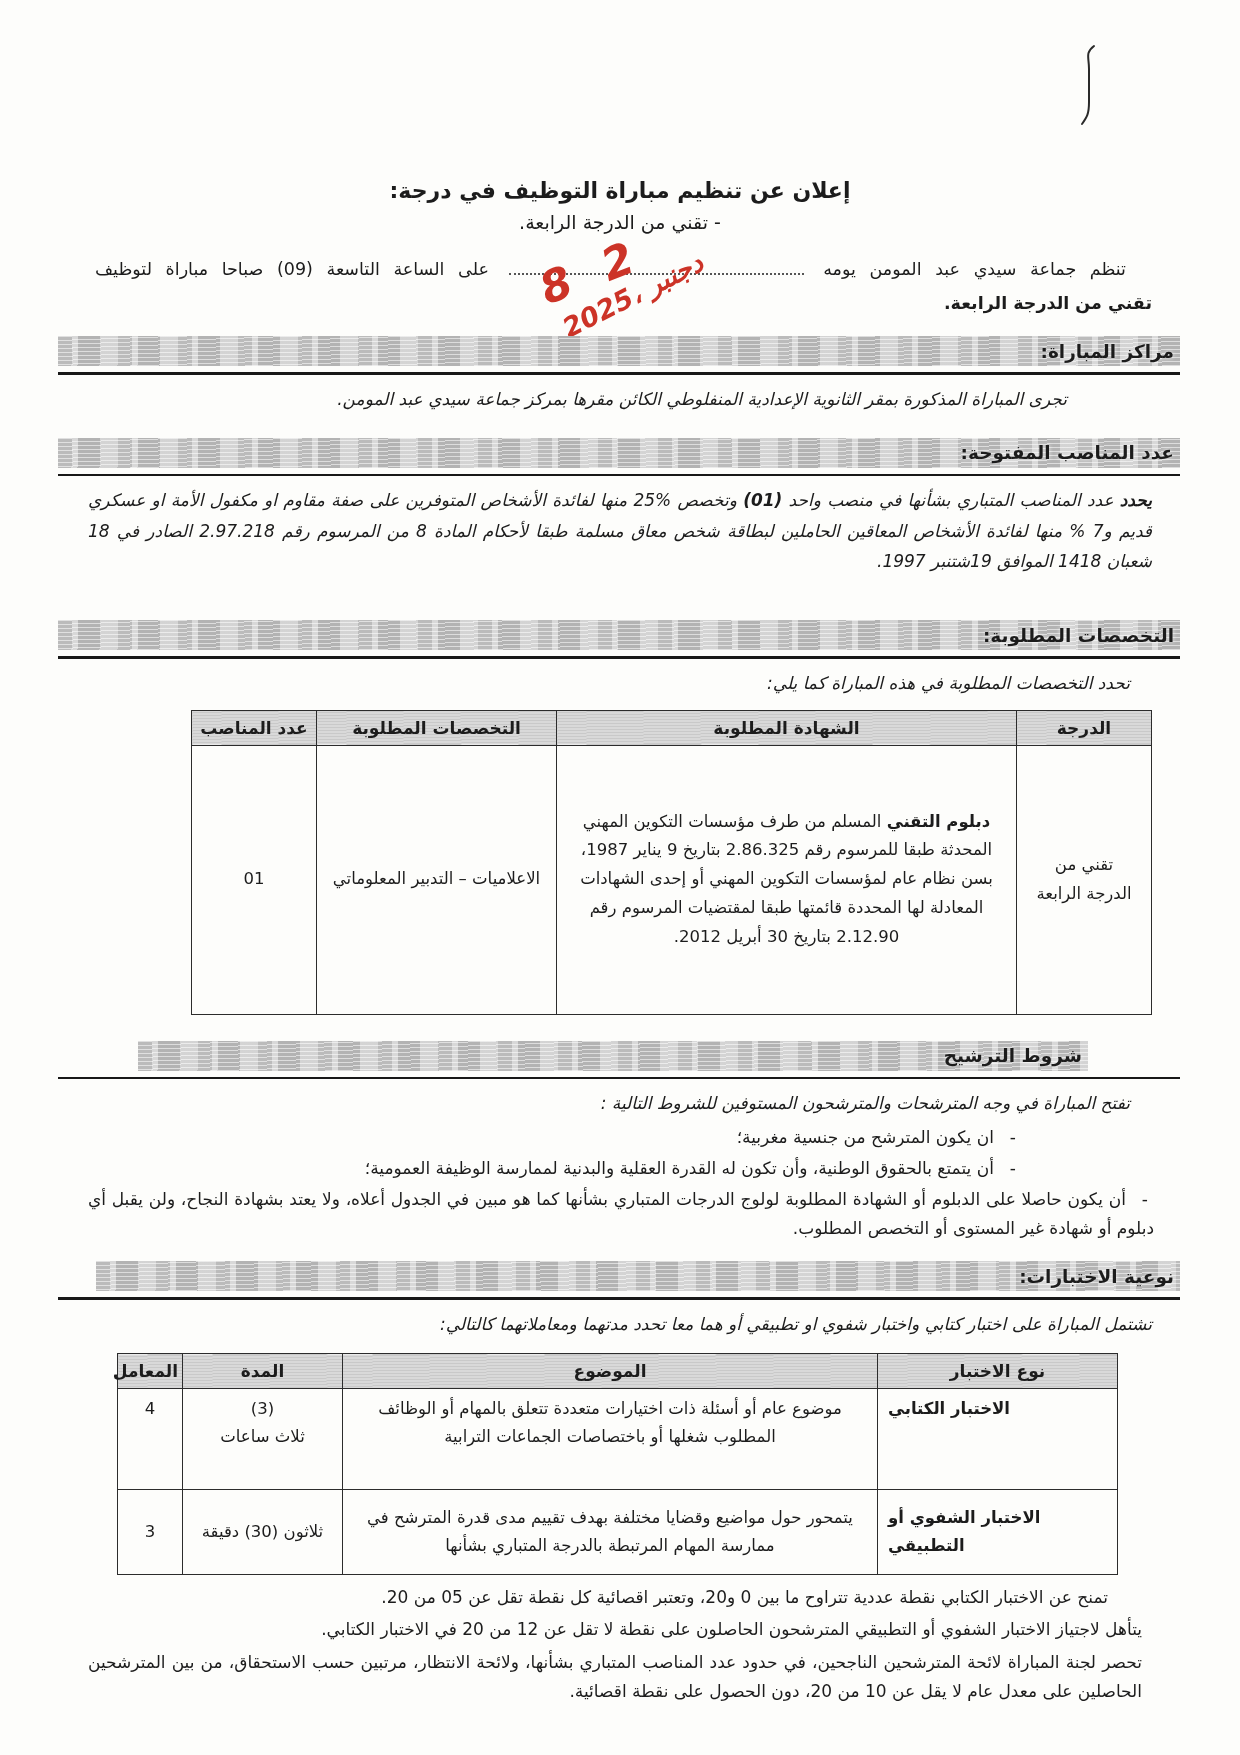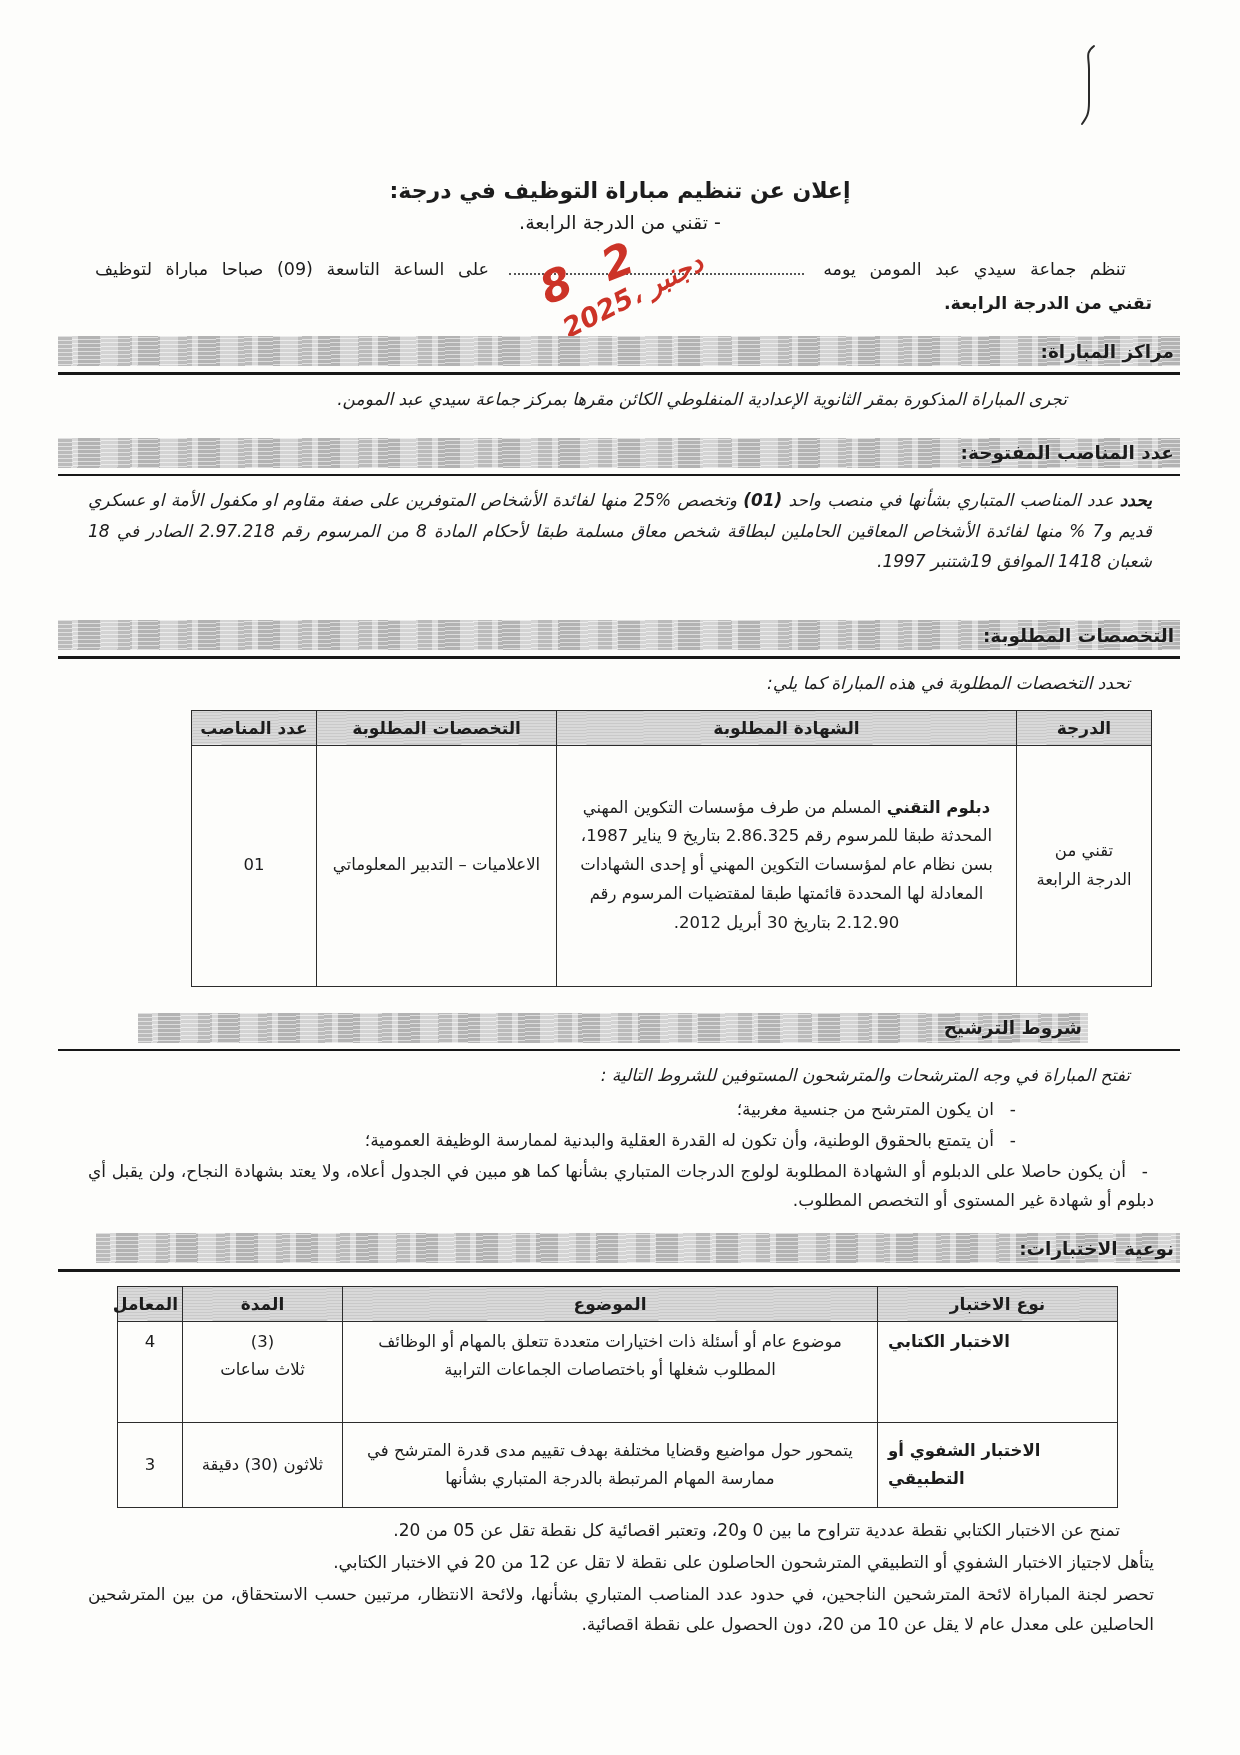--- a/index.html
+++ b/index.html
@@ -69,40 +69,40 @@
   
   table { border-collapse:collapse; table-layout:fixed; }
   th, td { border:1.6px solid #2c2c2c; }
   thead th {
     font-weight:bold; font-size:17px; padding:7px 4px; 
     background-color:#d4d4d4;
     background-image:repeating-linear-gradient(179deg, rgba(255,255,255,.5) 0 1px, rgba(0,0,0,.05) 1px 3px);
   }
   .t-spec { width:960px; margin:12px 28px 0 auto; margin-left:0; font-size:16.5px; }
   .t-spec td { vertical-align:middle; text-align:center; line-height:1.75; }
-  .t-spec .cell-diploma { padding:8px 16px; height:224px;margin-left:37px; }
+  .t-spec .cell-diploma { padding:22px 16px; height:224px;margin-left:37px; }
   .t-spec .cell-grade { padding:0 14px; }
 
   .t-exam { width:1000px; margin:14px 62px 0 auto; margin-left:0; font-size:16.5px; }
   .t-exam td { padding:6px 10px; line-height:1.7; }
   .cell-type { font-weight:bold; text-align:left; }
   .cell-subject { text-align:center; }
   .cell-duration, .cell-coef { text-align:center; }
   .row-written td { vertical-align:top; height:88px; }
   .row-oral td { vertical-align:middle; height:72px; }
 
   
   .bullets { margin:4px 26px 0 30px; }
   .bullet { line-height:1.72; text-align:justify; text-align-last:right; margin-top:2px; }
   .bullet::before { content:"-"; margin-left:16px; }
   .ind-lg { text-indent:138px; }
   .ind-sm { text-indent:6px; }
 
   
-  .notes { margin:8px 26px 0 30px; }
+  .notes { margin:8px 38px 0 30px; }
   .note { line-height:1.72; text-align:justify; text-align-last:right; margin-top:3px; }
   .note-ind { text-indent:34px; }
 </style>
 </head>
 <body>
 
 <div class="page">
 
   <div class="letterhead-bracket">
     <svg width="16" height="82" viewBox="0 0 16 82">
@@ -194,20 +194,21 @@
         <div class="bullet ind-lg">أن يتمتع بالحقوق الوطنية، وأن تكون له القدرة العقلية والبدنية لممارسة الوظيفة العمومية؛</div>
         <div class="bullet ind-sm">أن يكون حاصلا على الدبلوم أو الشهادة المطلوبة لولوج الدرجات المتباري بشأنها كما هو مبين في الجدول أعلاه، ولا يعتد بشهادة النجاح، ولن يقبل أي دبلوم أو شهادة غير المستوى أو التخصص المطلوب.</div>
       </div>
     </div>
 
     <div class="sec-exams">
       <div class="section-bar bar-inset-s">
         <span>نوعية الاختبارات:</span>
       </div>
       <div class="rule"></div>
+      <div class="body-text">تشتمل المباراة على اختبار كتابي واختبار شفوي او تطبيقي  أو هما معا تحدد مدتهما ومعاملاتهما كالتالي:</div>
 
       <table class="t-exam">
         <colgroup>
             <col style="width:240px">
             <col style="width:535px">
             <col style="width:160px">
             <col style="width:65px">
           </colgroup>
         <thead>
           <tr>

